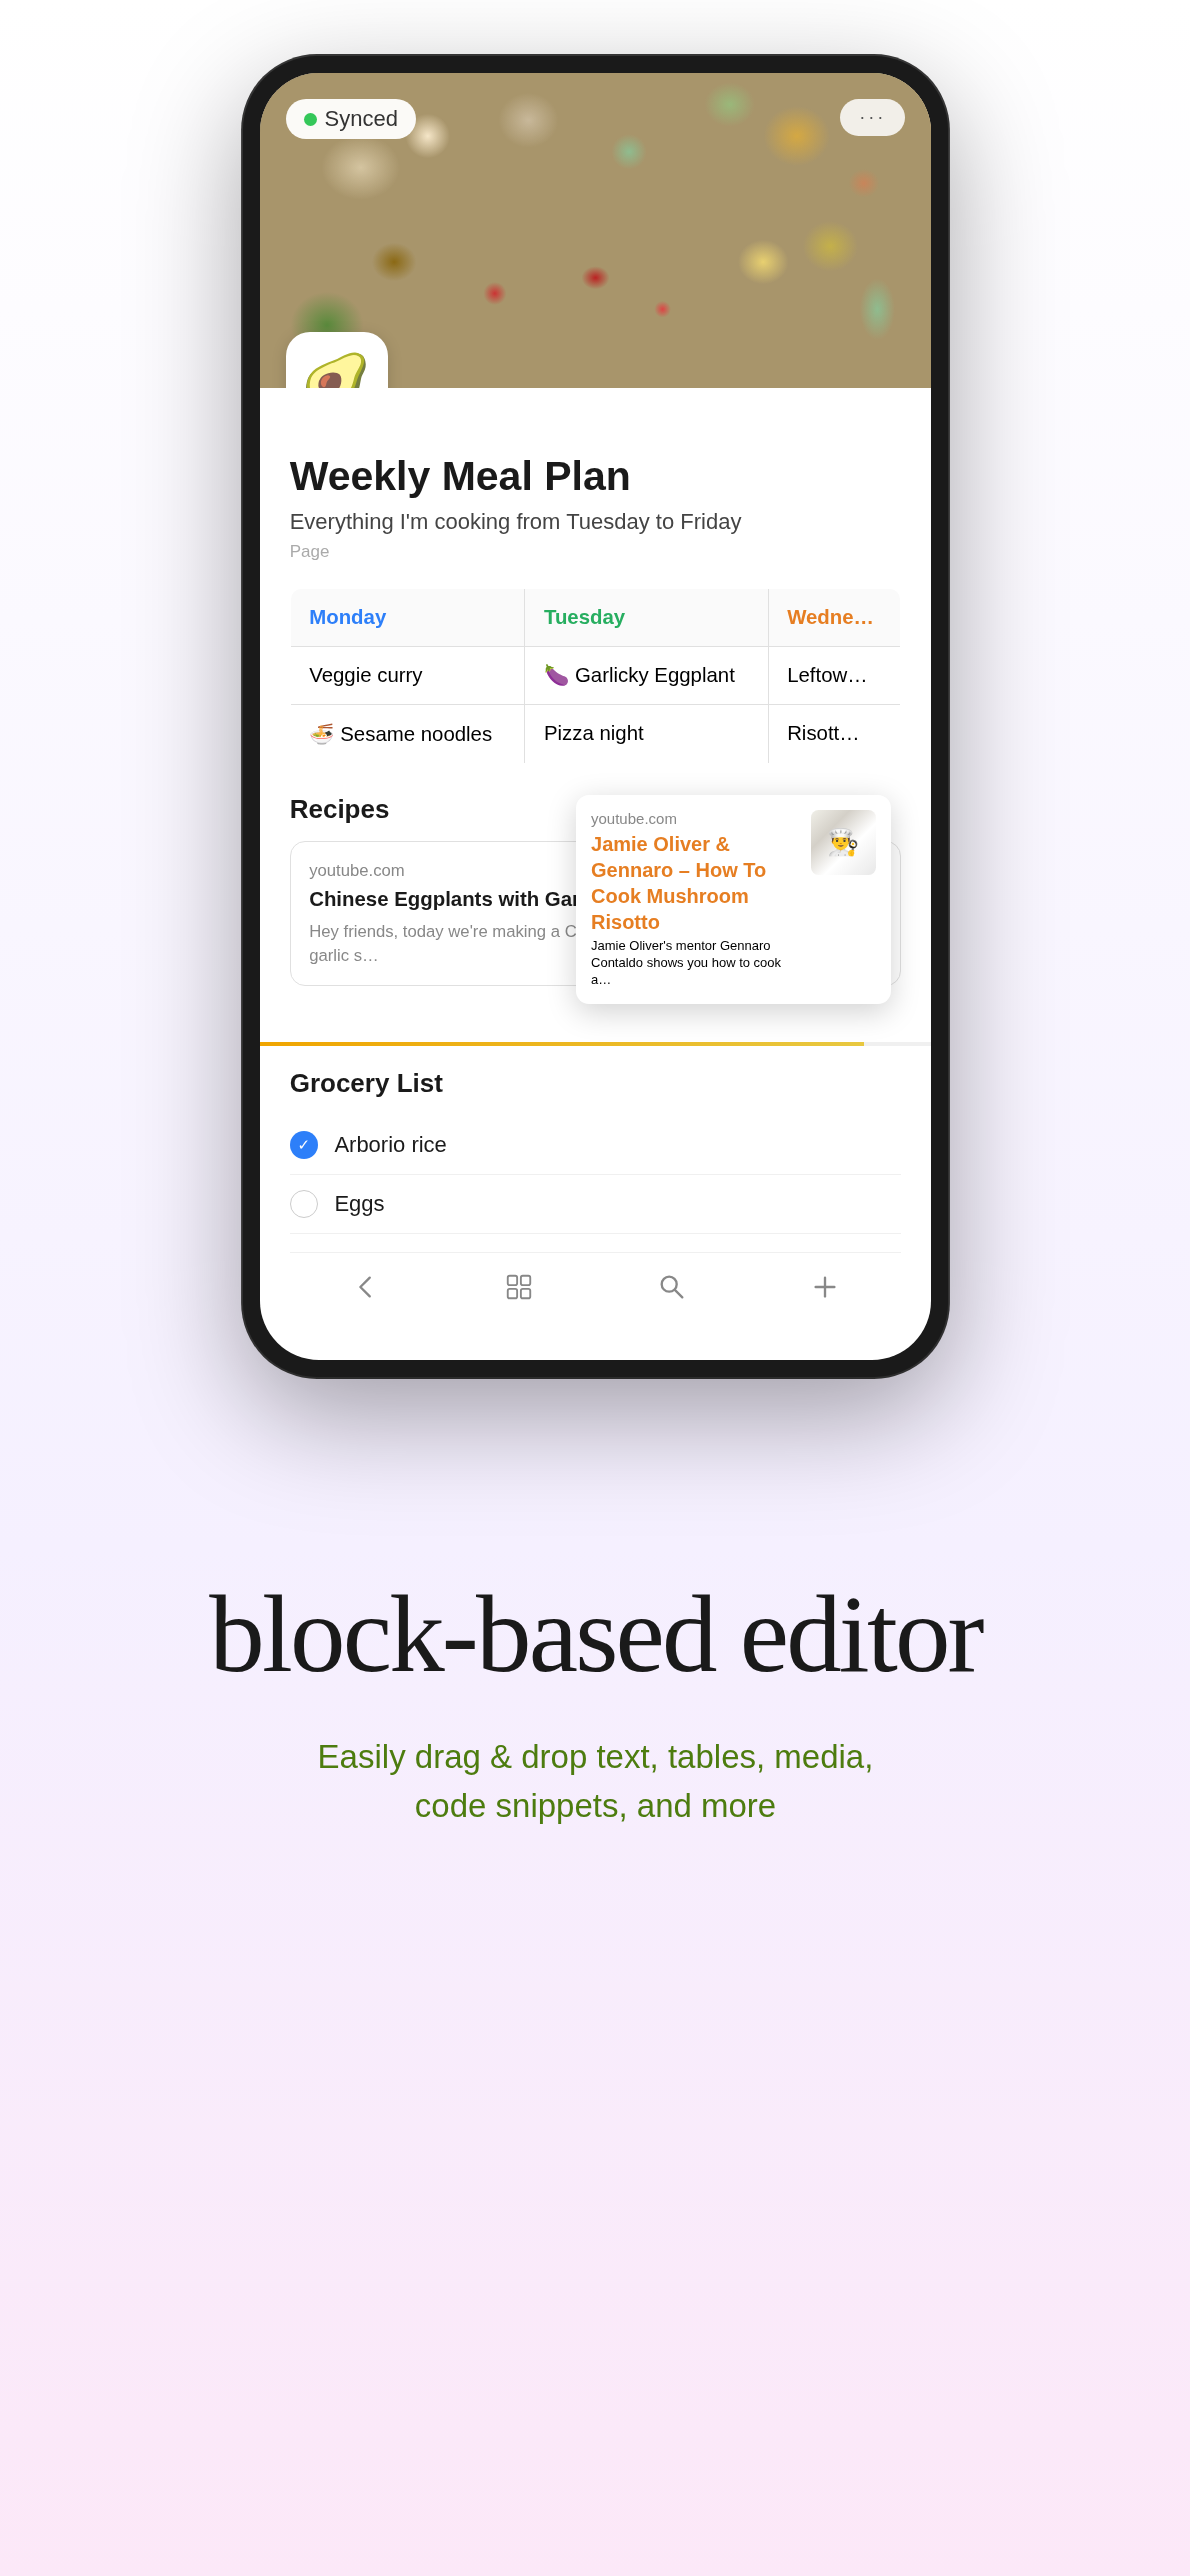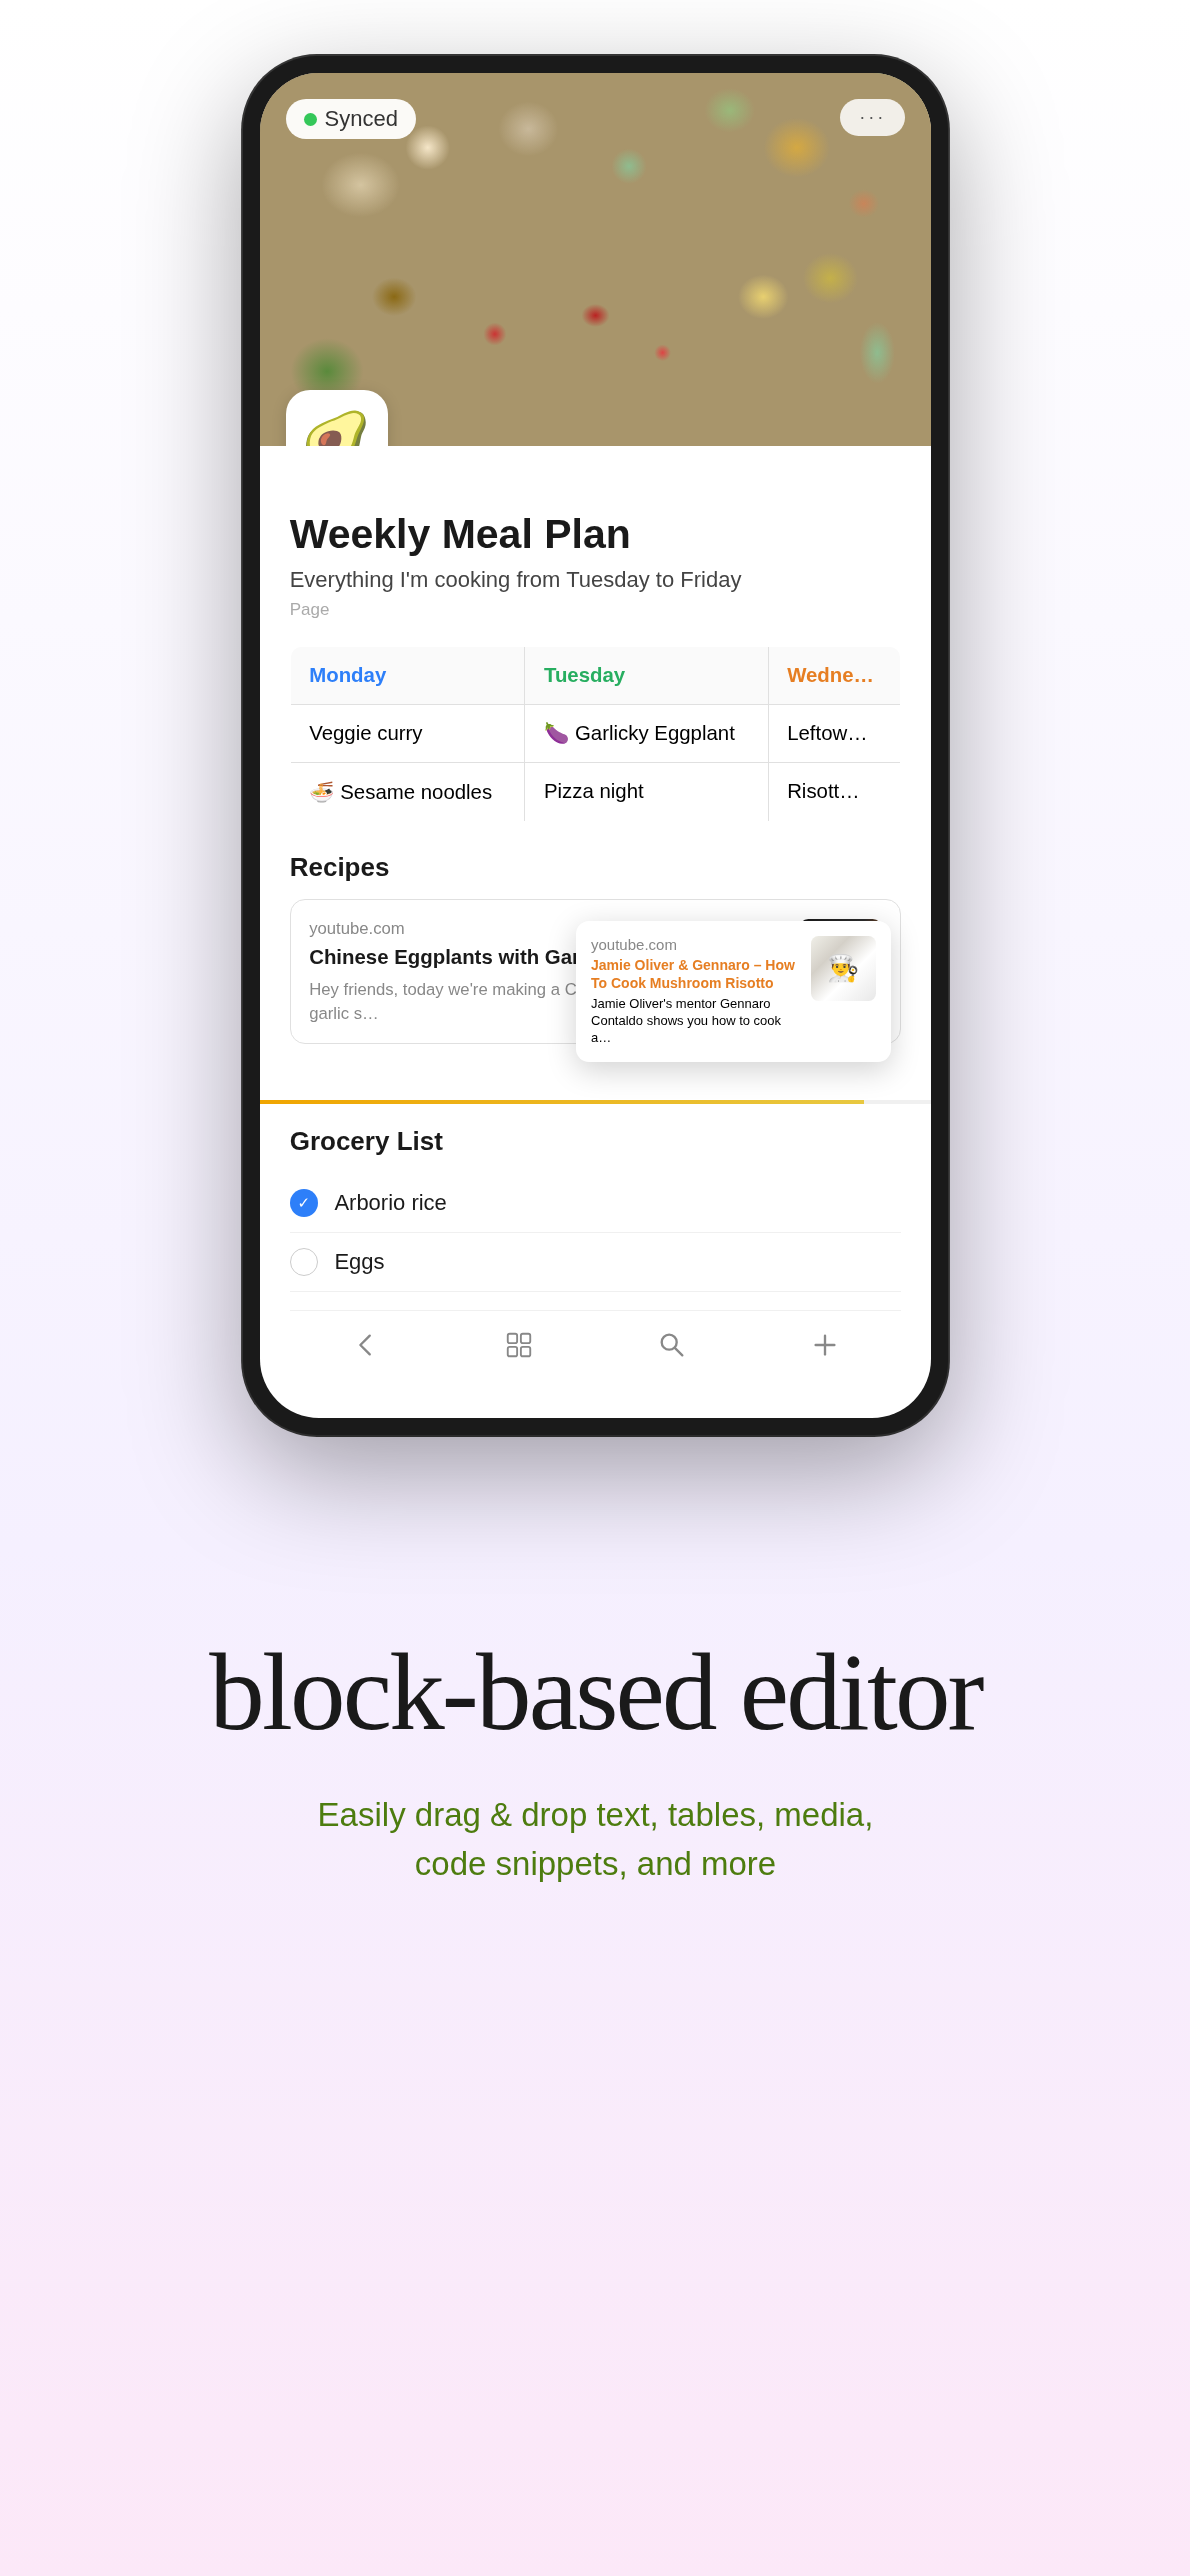--- a/index.html
+++ b/index.html
@@ -32,21 +32,21 @@
     .phone-screen {
       background: #ffffff;
       border-radius: 59px;
       overflow: hidden;
       position: relative;
     }
 
     
     .hero-image {
       width: 100%;
-      height: 373px;
+      height: 315px;
       background: linear-gradient(135deg, #8B7355 0%, #6B8E4B 30%, #4a7c45 50%, #c8a86b 70%, #d4a843 90%);
       position: relative;
       overflow: hidden;
     }
 
     
     .food-bg {
       position: absolute;
       inset: 0;
       background:
@@ -252,21 +252,21 @@
       flex: 1;
     }
 
     .popup-source {
       font-size: 15px;
       color: #888;
       margin-bottom: 3.7px;
     }
 
     .popup-title {
-      font-size: 14px;
+      font-size: 20px;
       font-weight: 600;
       color: #e67e22;
       margin-bottom: 3.7px;
       line-height: 1.3;
     }
 
     .popup-desc {
       font-size: 13px;
       color: #000000;
       line-height: 1.3;

